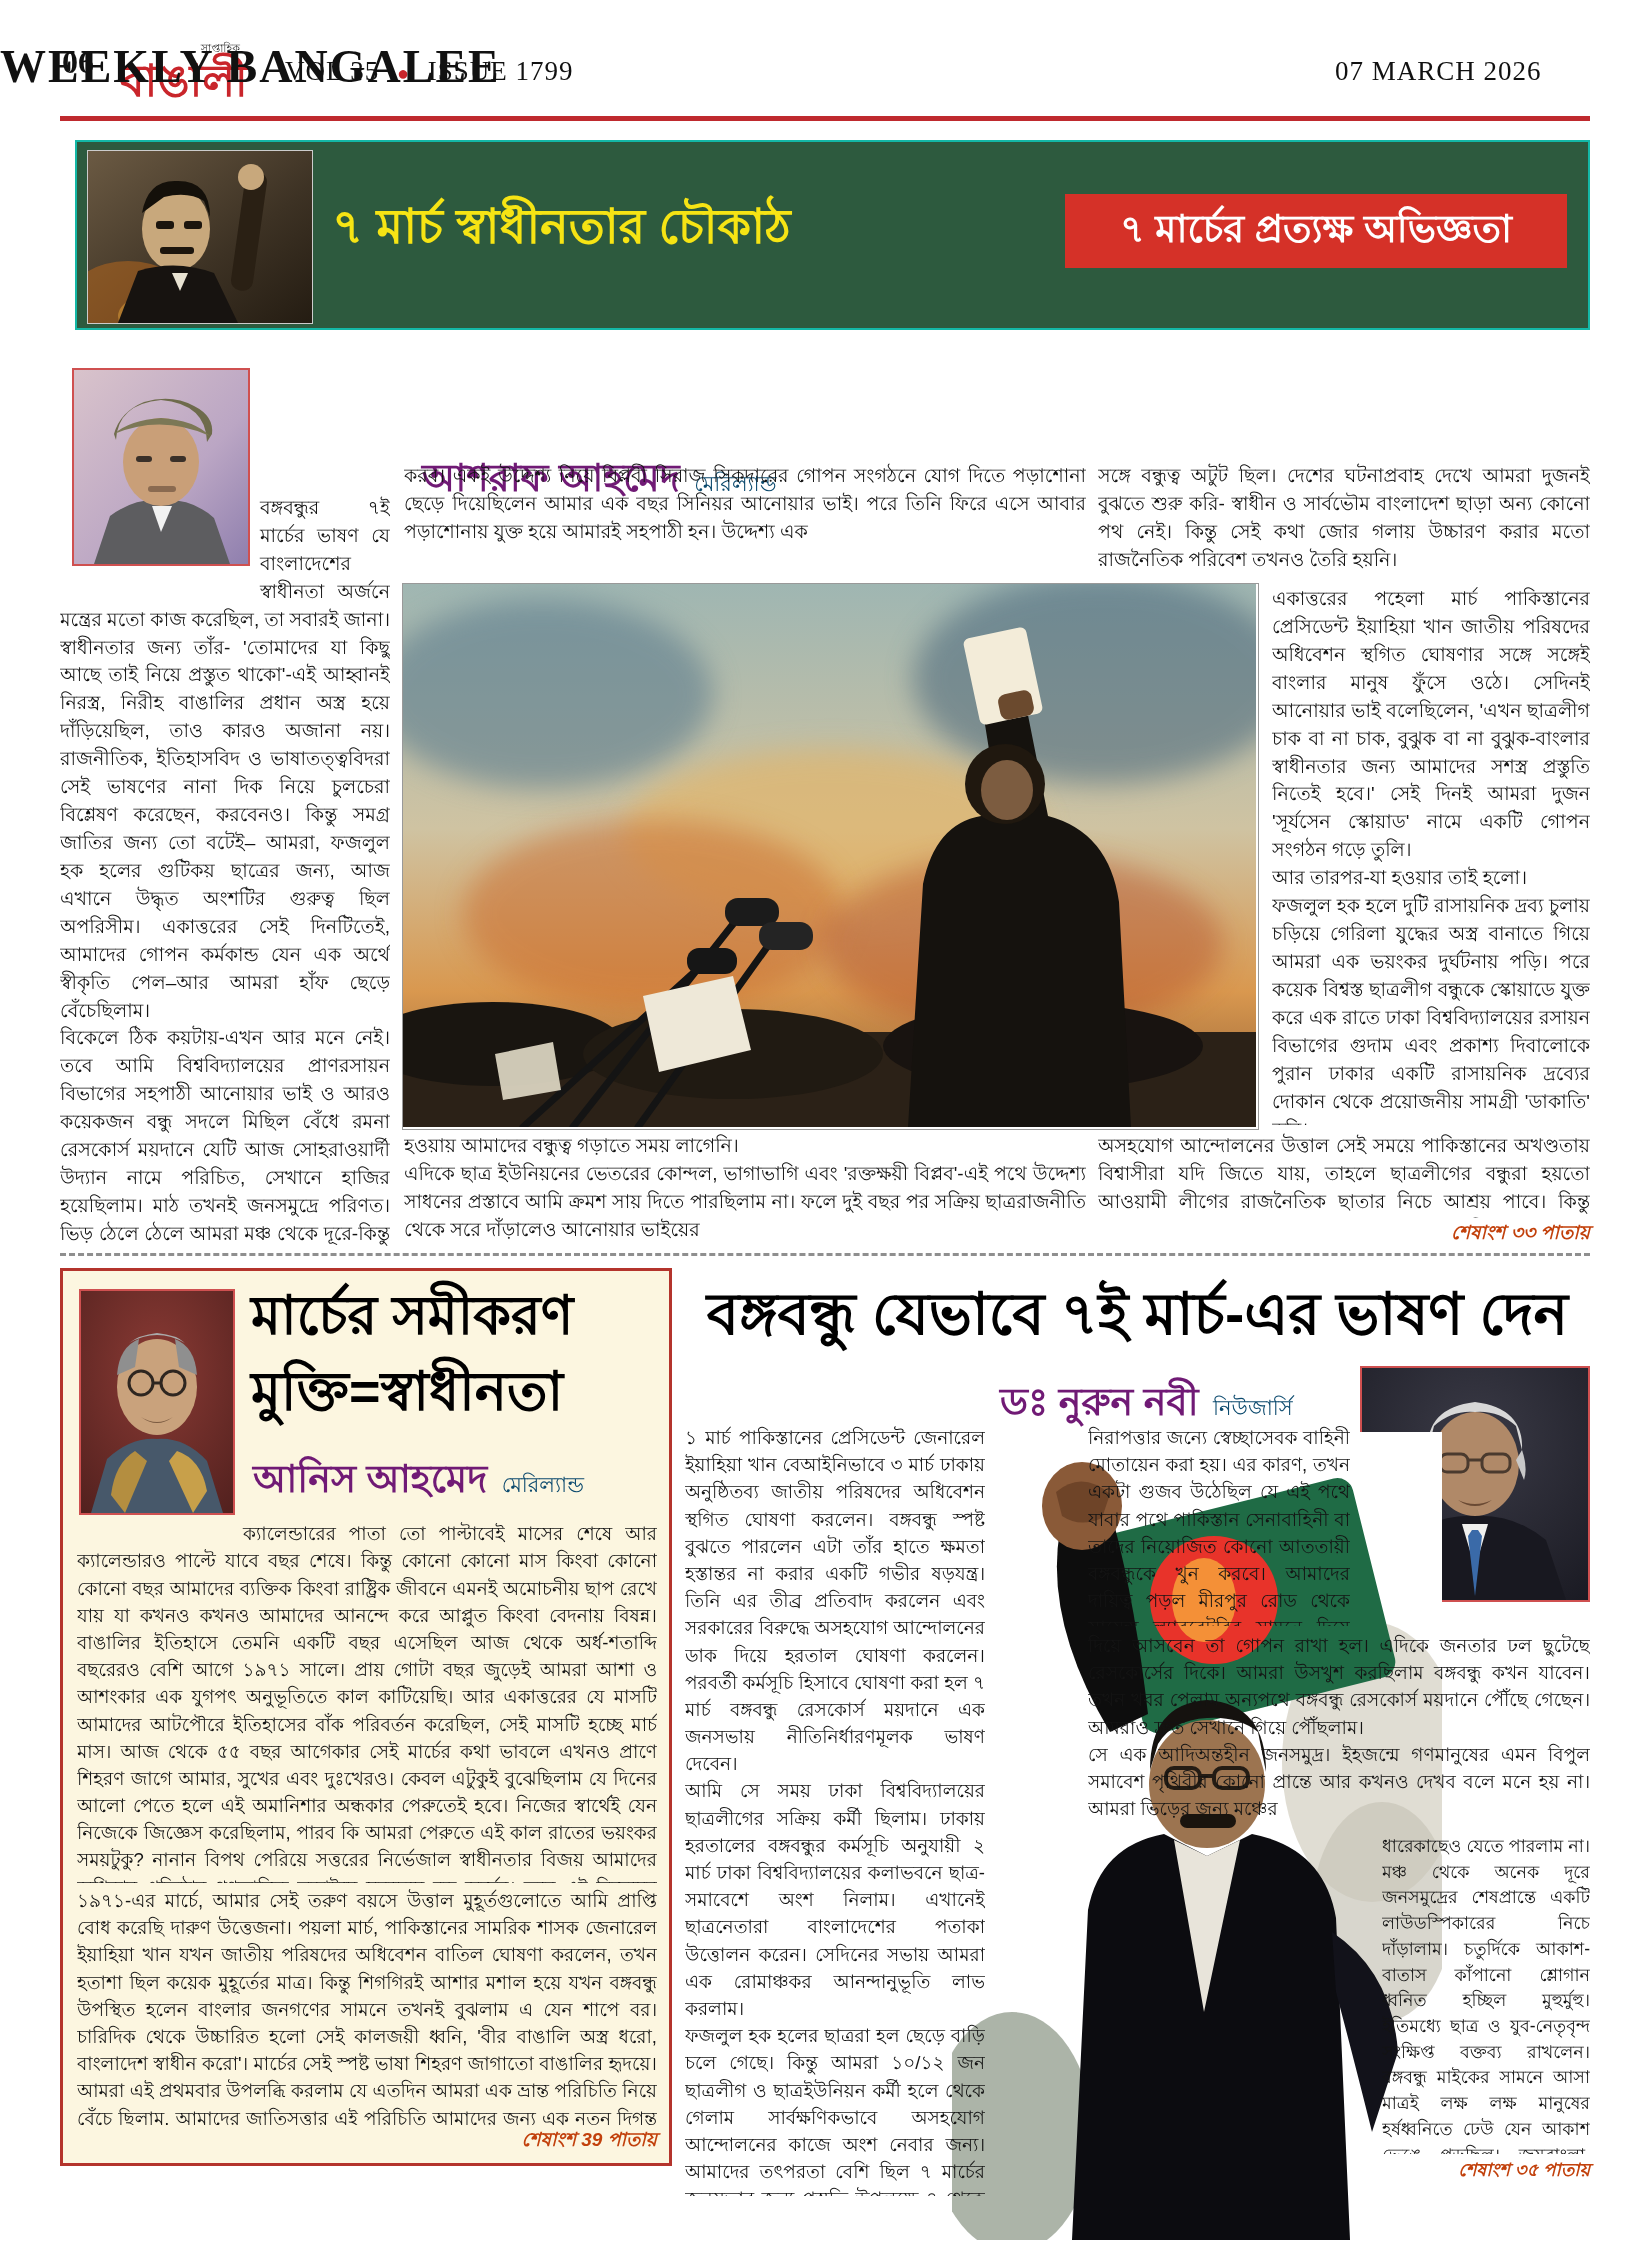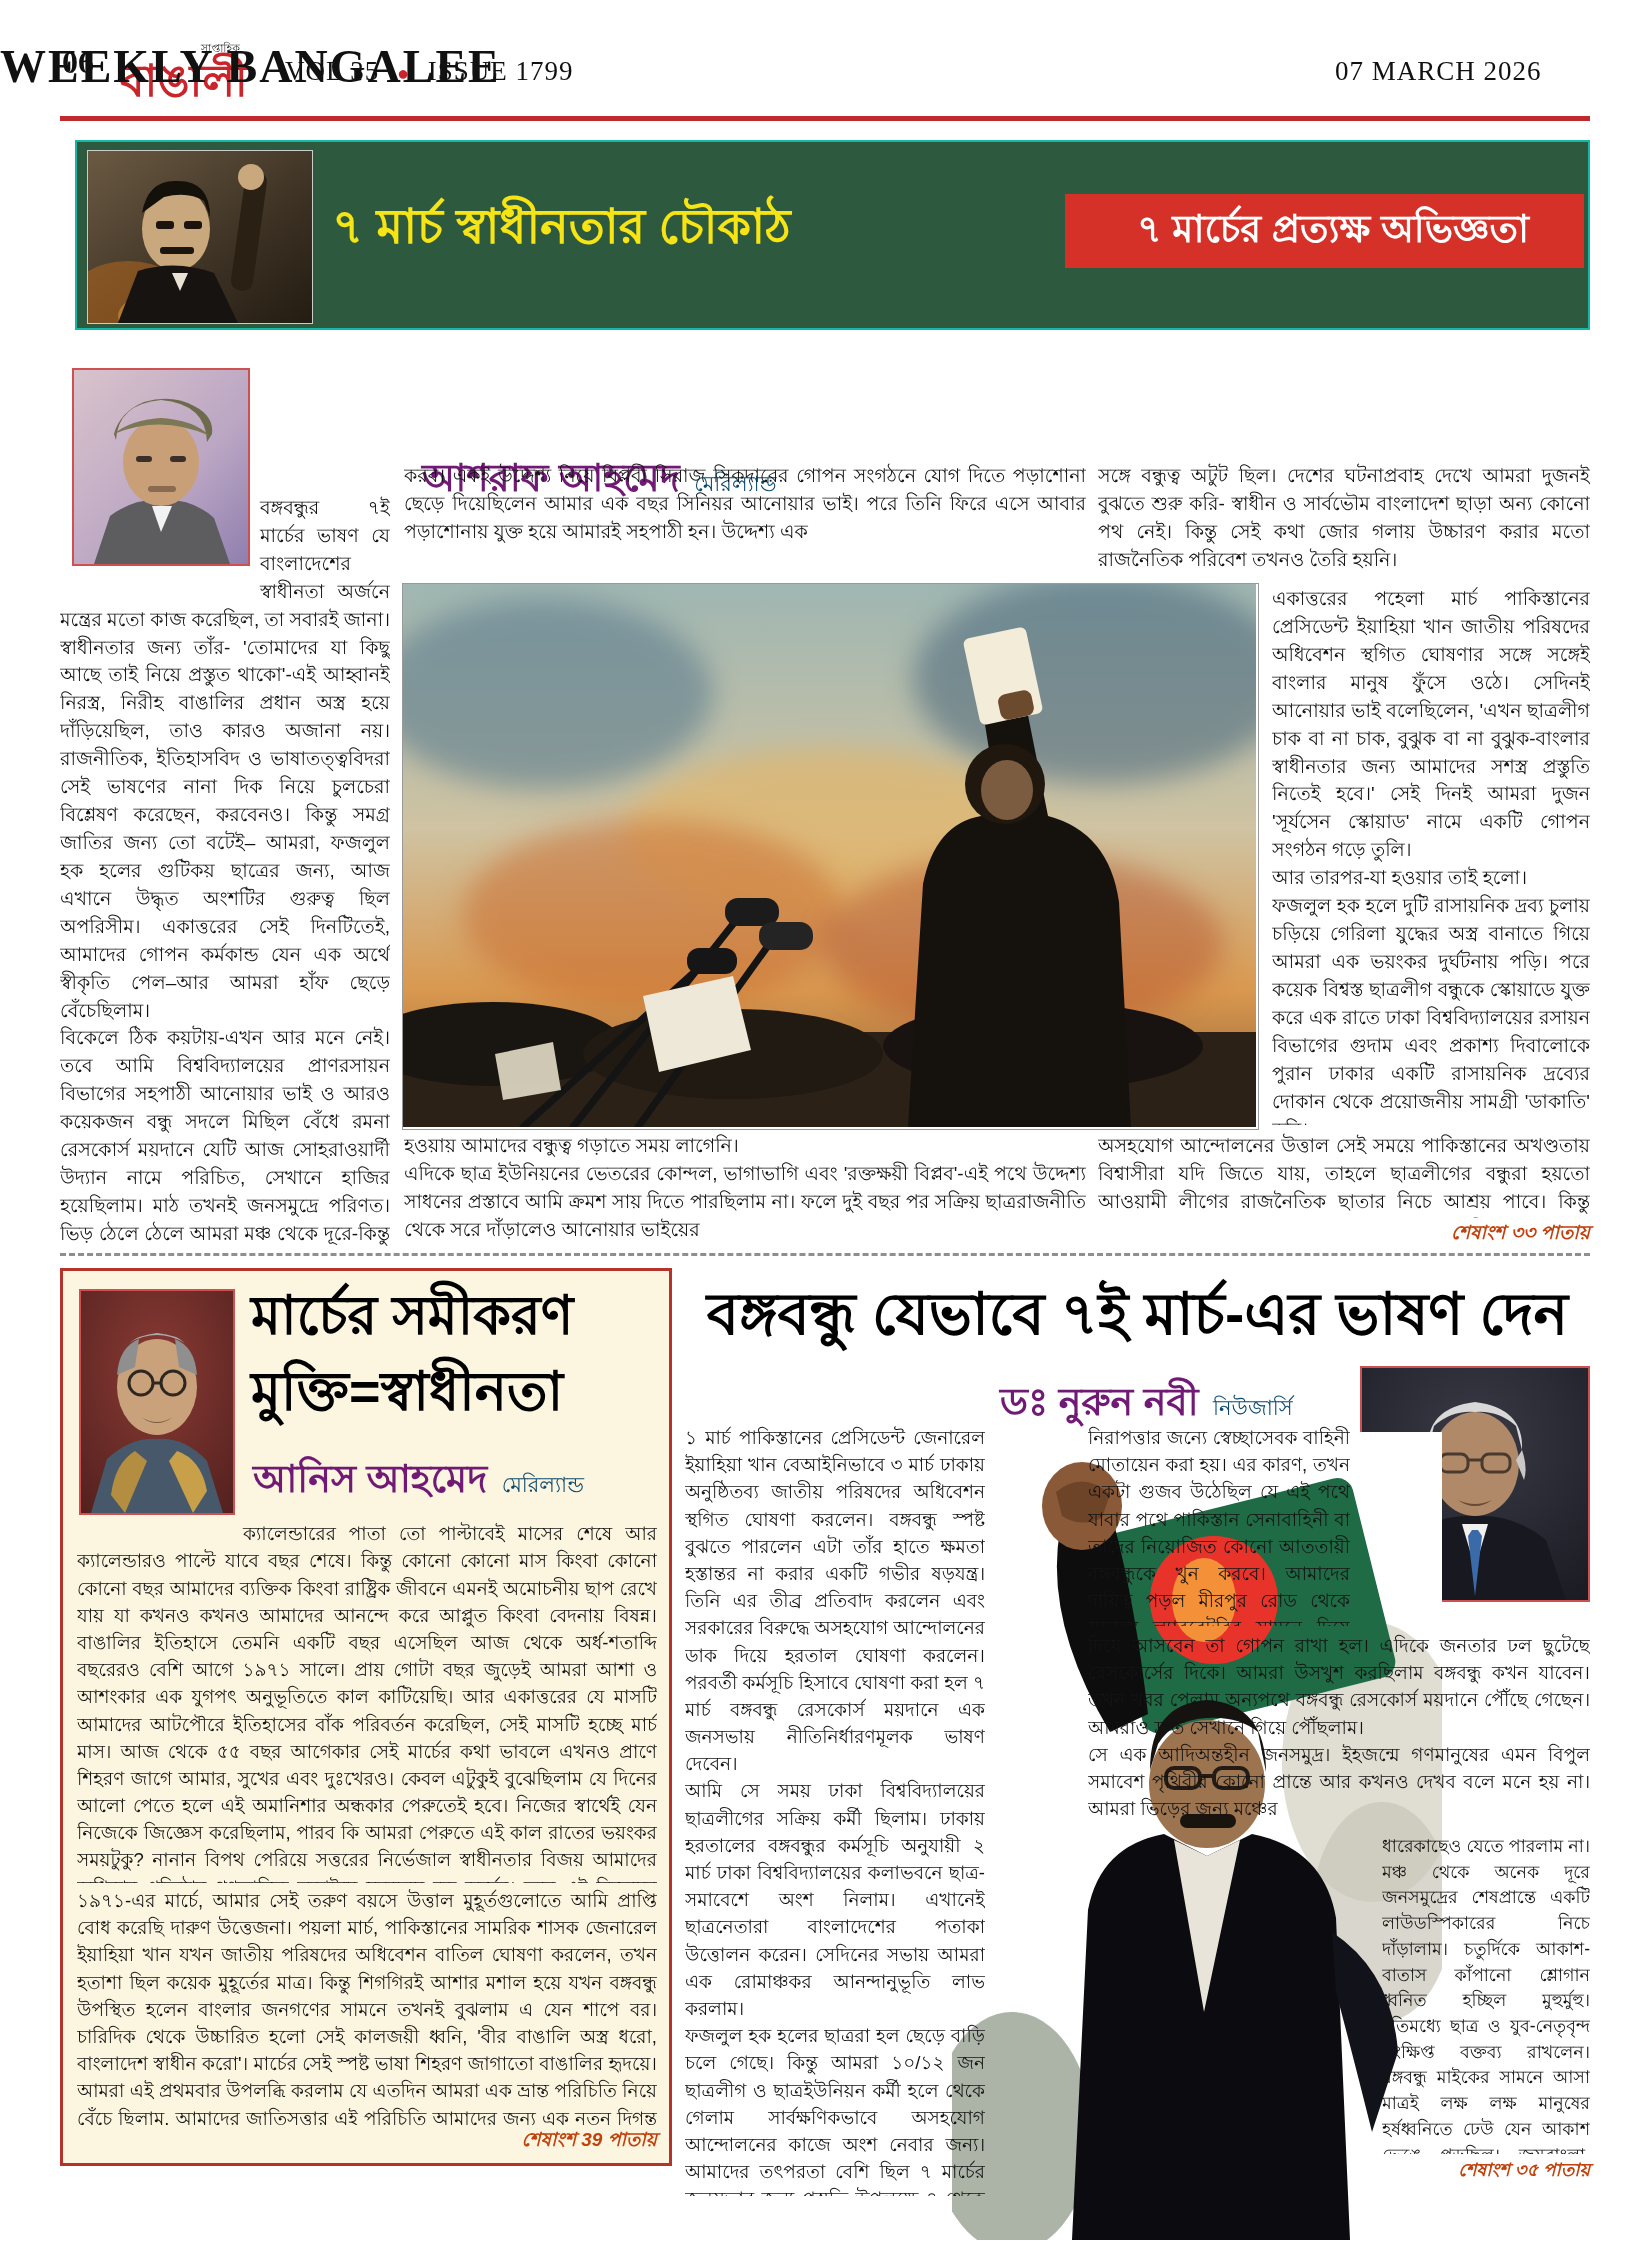--- a/index.html
+++ b/index.html
@@ -9,21 +9,21 @@
   .serif{font-family:"Liberation Serif","DejaVu Serif",serif;}
   .body-text{font-size:19px;line-height:1.47;text-align:justify;white-space:pre-line;
              overflow:hidden;color:#141414;}
   .headline{font-weight:bold;color:#000;line-height:1.12;}
   .byline-name{font-weight:bold;font-size:38px;color:#701a75;margin-top:44px;}
   .byline-loc{font-size:21px;color:#0c4a6e;margin-left:10px;}
   .photo{box-sizing:border-box;border:2px solid #cf5050;overflow:hidden;}
   .cont-line{font-weight:bold;font-style:italic;font-size:19px;text-align:right;color:#c2410c;}
   .rule-red{background:#bf2a2e;}
   .dashed-sep{border-top:3px dashed #8f8f8f;}
-  .badge{display:flex;align-items:center;justify-content:center;font-weight:bold;padding-left:17px;}
+  .badge{display:flex;align-items:center;justify-content:center;font-weight:bold;}
   svg{display:block;}
 </style>
 </head>
 <body>
 
 <div class="page">
 
   <div class="abs serif" style="left:62px;top:44px;font-size:32px;font-weight:bold;">06</div>
 
   <div class="abs" style="left:120px;top:40px;width:120px;height:80px;text-align:right;">

